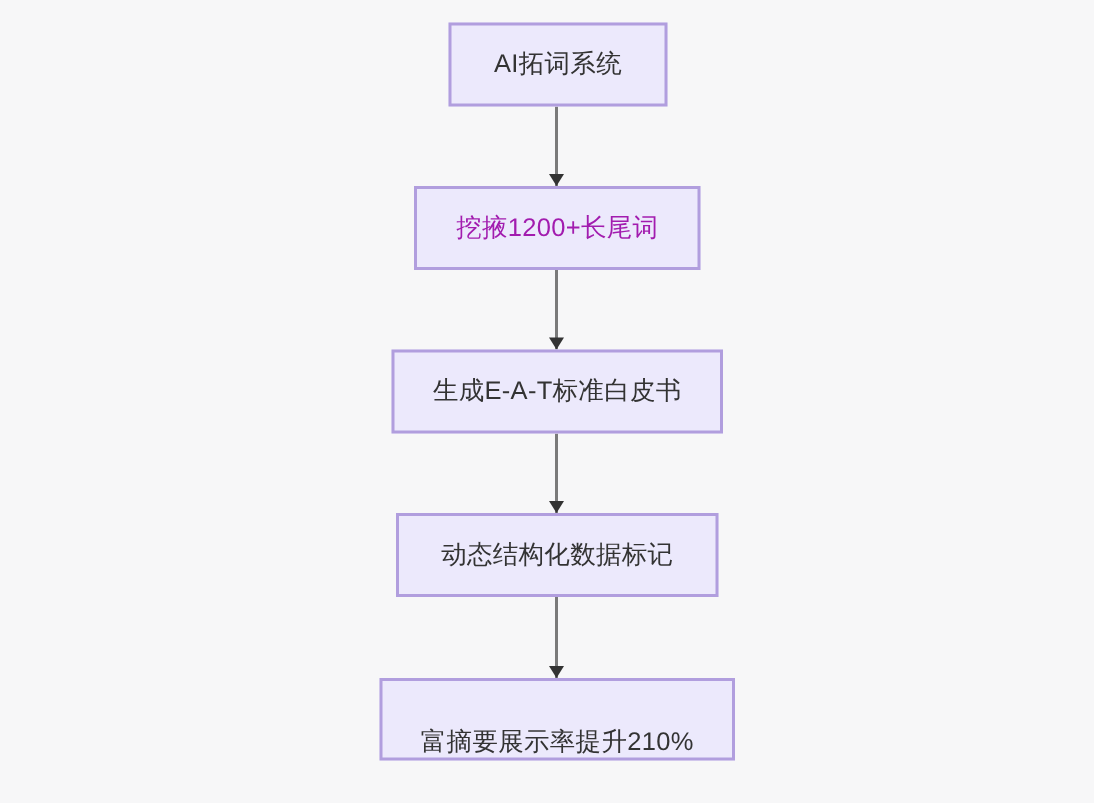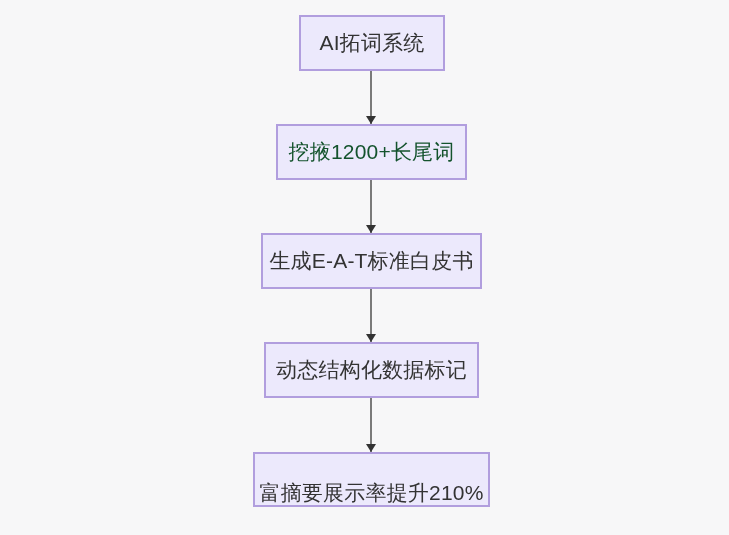--- a/index.html
+++ b/index.html
@@ -25,21 +25,21 @@
     box-sizing: border-box;
     background: #ece9fc;
     border: 2px solid #b19ede;
     border-radius: 0;
     display: flex;
     align-items: center;
     justify-content: center;
     z-index: 2;
   }
   .flow-node-label {
-    font-size: 21px;
+    font-size: 17px;
     line-height: 1.2;
     color: #333333;
     letter-spacing: 0.2px;
     white-space: nowrap;
     text-align: center;
     font-weight: 400;
   }
   .flow-edge {
     position: absolute;
     z-index: 1;
@@ -85,21 +85,21 @@
   <div class="flow-edge" style="left: 370px; top: 398px; height: 54px; width: 2px;">
     <div class="flow-edge-line" style="height: 54px; background: rgb(122, 122, 122);"></div>
     <div class="flow-edge-arrow" style="border-top-color: rgb(51, 51, 51);"></div>
   </div>
 
   <div class="flow-node" style="left: 299px; top: 15px; width: 146px; height: 56px; background: rgb(236, 233, 252); border-color: rgb(177, 158, 222);">
     <span class="flow-node-label" style="color: rgb(51, 51, 51);">AI拓词系统</span>
   </div>
 
   <div class="flow-node" style="left: 276px; top: 124px; width: 191px; height: 56px; background: rgb(236, 233, 252); border-color: rgb(177, 158, 222);">
-    <span class="flow-node-label" style="color: #14532d; text-align: center;">挖掖1200+长尾词</span>
+    <span class="flow-node-label" style="color: #a21caf; text-align: center;">挖掖1200+长尾词</span>
   </div>
 
   <div class="flow-node" style="left: 264px; top: 342px; width: 215px; height: 56px; background: rgb(236, 233, 252); border-color: rgb(177, 158, 222);">
     <span class="flow-node-label" style="color: rgb(51, 51, 51);">动态结构化数据标记</span>
   </div>
 
   <div class="flow-node" style="left: 261px; top: 233px; width: 221px; height: 56px; background: rgb(236, 233, 252); border-color: rgb(177, 158, 222);">
     <span class="flow-node-label" style="color: rgb(51, 51, 51);">生成E-A-T标准白皮书</span>
   </div>
 

